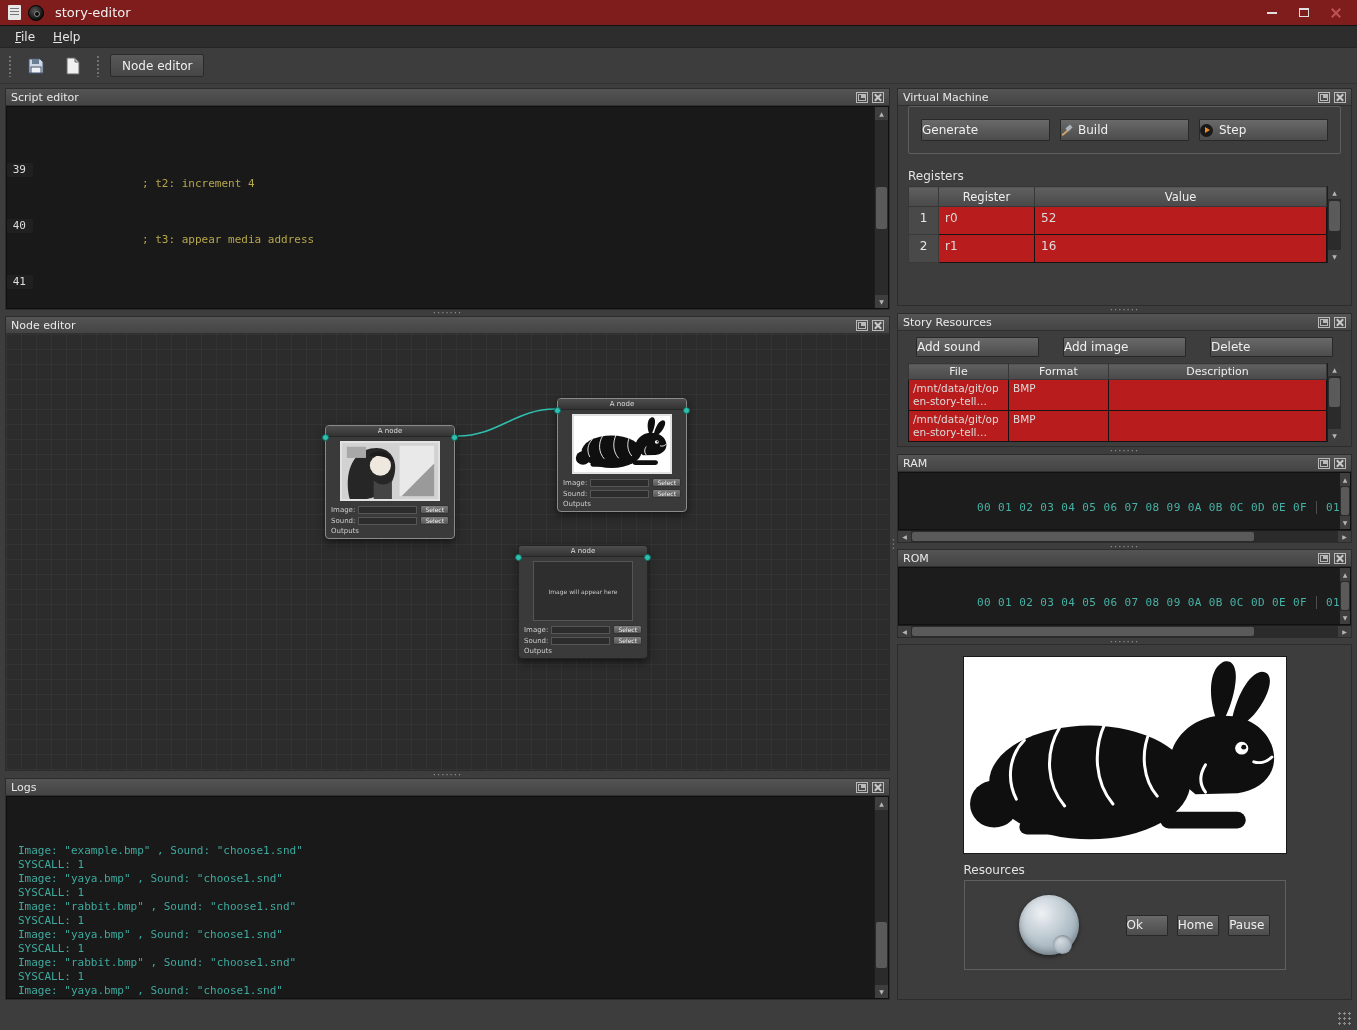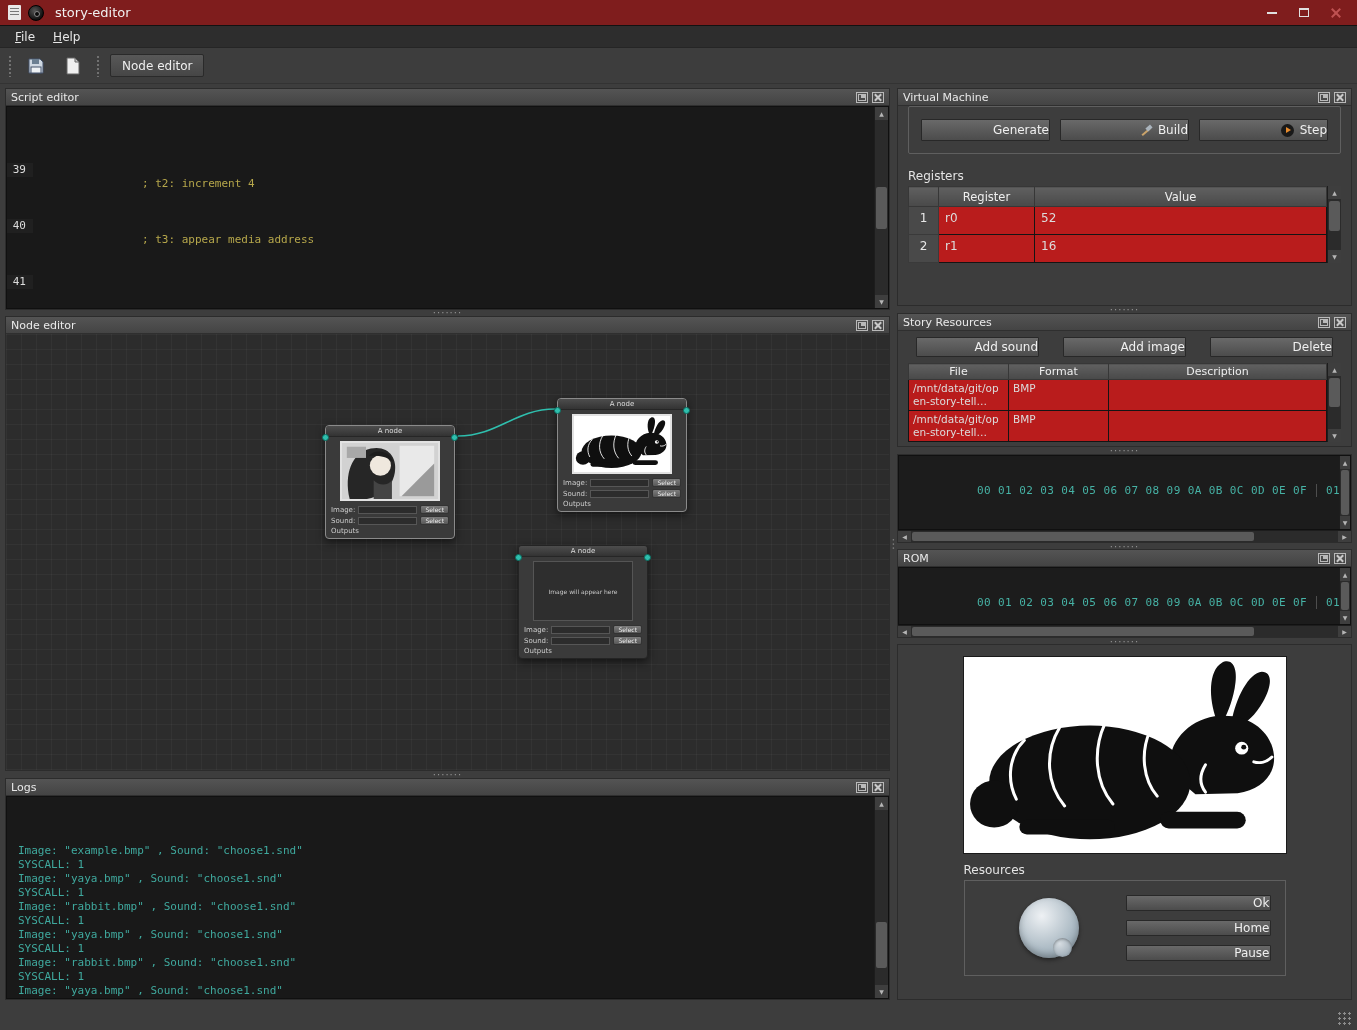--- a/index.html
+++ b/index.html
@@ -81,21 +81,21 @@
 .nlabel{flex:0 0 auto}
 .nfield{flex:1;height:8px;background:#2c2c2c;border:1px solid #565656}
 .node-btn{flex:0 0 auto;padding:0 4px;height:9px;line-height:8px;background:linear-gradient(#7c7c7c,#585858);border:1px solid #333;border-radius:2px;color:#f0f0f0;font-size:6px}
 .node-outputs{padding:1px 5px 3px}
 .port{position:absolute;width:7px;height:7px;border-radius:50%;background:#2fbfae;border:1px solid #0b6e62}
 
 
 .section-head{margin:7px 10px 3px;font-size:12px;color:#e4e4e4}
 .groupbox{border:1px solid #5f5f5f;border-radius:2px;margin:0 10px 8px;padding:12px}
 .btn-row{display:flex;gap:10px}
-.btn{flex:1;height:22px;background:linear-gradient(#696969,#4c4c4c);border:1px solid #282828;border-radius:1px;color:#efefef;font-size:12px;display:flex;align-items:center;justify-content:flex-end;gap:6px}
+.btn{flex:1;height:22px;background:linear-gradient(#696969,#4c4c4c);border:1px solid #282828;border-radius:1px;color:#efefef;font-size:12px;display:flex;align-items:center;justify-content:flex-start;gap:6px}
 .build-icon{width:11px;height:11px;position:relative;display:inline-block}
 .build-icon::before{content:"";position:absolute;left:0;top:6px;width:10px;height:2px;background:#caa36a;transform:rotate(-40deg)}
 .build-icon::after{content:"";position:absolute;left:5px;top:1px;width:6px;height:4px;background:#aab4bd;transform:rotate(-40deg)}
 .step-icon{width:13px;height:13px;border-radius:50%;background:#191919;position:relative;display:inline-block}
 .step-icon::before{content:"";position:absolute;left:5px;top:3px;border-left:5px solid #e78b2d;border-top:3.5px solid transparent;border-bottom:3.5px solid transparent}
 
 .table-wrap{display:flex;margin:0 10px;overflow:hidden}
 .qtable{flex:1;border-collapse:collapse;background:#b91c1c;table-layout:fixed;font-size:12px}
 .qtable th{background:linear-gradient(#606060,#494949);border:1px solid #373737;font-weight:normal;font-size:11.5px;color:#eee;padding:1px 4px;height:20px}
 .qtable td{border:1px solid #141414;color:#dcdcdc;padding:4px 6px;vertical-align:top;overflow:hidden}
@@ -117,21 +117,21 @@
 .hex-ascii{color:#ccd6d3;border-left:1px solid #4e4e4e;margin-left:9px;padding-left:9px}
 .hex-head .hex-ascii{color:#46b2a5}
 
 
 .emu-screen{width:324px;height:198px;margin:11px auto 9px;background:#fff;border:1px solid #1a1a1a}
 .emu-screen svg{width:100%;height:100%;display:block}
 .commands-wrap{width:322px;margin:0 auto}
 .commands-box{border:1px solid #5f5f5f;padding:14px;display:flex;align-items:center;justify-content:space-between}
 .knob{width:60px;height:60px;margin-left:40px;border-radius:50%;background:radial-gradient(circle at 38% 30%,#eef1f4,#a9b8c2 62%,#8496a2);box-shadow:inset 0 -3px 6px rgba(0,0,0,.25),0 2px 4px rgba(0,0,0,.45);position:relative}
 .knob-ind{position:absolute;right:7px;bottom:1px;width:19px;height:19px;border-radius:50%;background:radial-gradient(circle at 35% 30%,#d6dde2,#8d9da9);box-shadow:inset 0 1px 3px rgba(0,0,0,.35)}
-.cmd-btns{display:flex;flex-direction:column;gap:9px;width:145px}
+.cmd-btns{display:flex;flex-direction:row;gap:9px;width:145px}
 .cmd-btns .btn{height:21px}
 
 
 .split-h{position:absolute;height:6px;display:flex;align-items:center;justify-content:center;color:#969696;font-size:10px;letter-spacing:1px}
 .split-h::before{content:"·······"}
 .split-v{position:absolute;width:7px;display:flex;align-items:center;justify-content:center;color:#969696;font-size:10px}
 .split-v::before{content:"···";transform:rotate(90deg);letter-spacing:1px}
 .resize-grip{position:absolute;right:5px;bottom:4px;width:15px;height:15px;background-image:radial-gradient(#8d8d8d 1px,transparent 1.3px);background-size:5px 5px;background-position:bottom right}
 </style>
 </head>
@@ -481,20 +481,26 @@
       <span class="sb-arrow up"></span>
       <span class="sb-track">
           <span class="sb-thumb" style="top:2px;height:55%"></span>
         </span>
       <span class="sb-arrow down"></span>
     </div>
   </div>
 </div>
 
 <div class="panel" style="left:897px;top:454px;width:455px;height:89px">
+  <div class="panel-title">
+    <span>RAM</span>
+    <span class="pt-spacer"></span>
+    <span class="dock-btn dock-float"></span>
+    <span class="dock-btn dock-close"></span>
+  </div>
   <div class="hexwrap">
     <div class="hexmain">
       <div class="hex-line hex-head"><span class="hex-addr"></span><span>00 01 02 03 04 05 06 07 08 09 0A 0B 0C 0D 0E 0F</span><span class="hex-ascii">0123456789ABCDEF</span></div>
       
     
         
       
         
       
         

